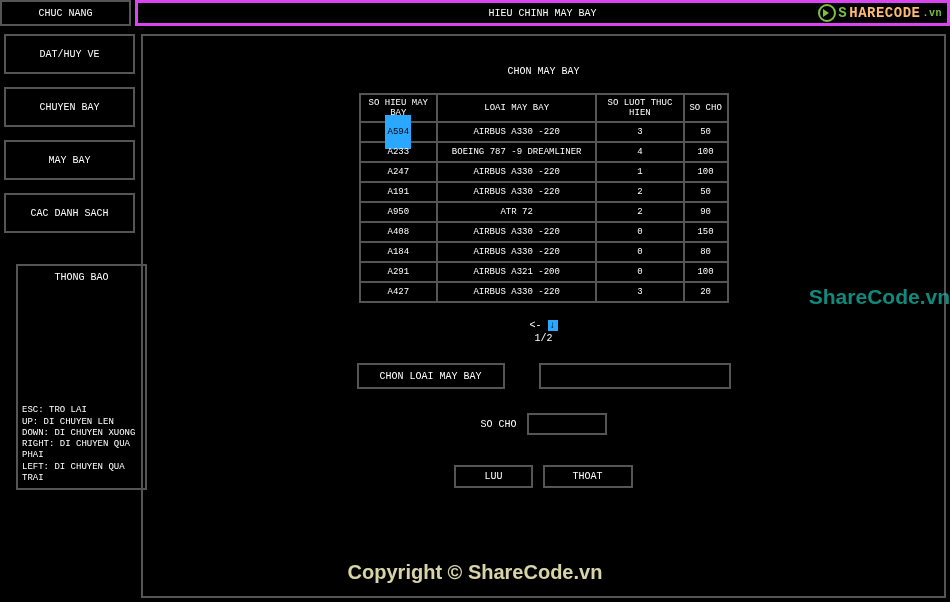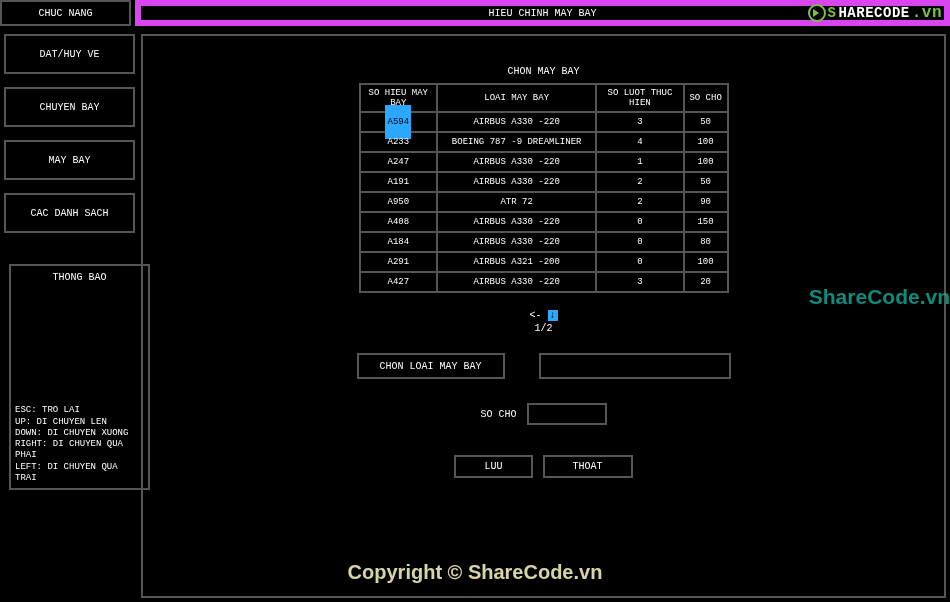--- a/index.html
+++ b/index.html
@@ -12,48 +12,48 @@
     height: 602px;
     overflow: hidden;
     position: relative;
   }
   .top-row { top: 4px; left: 4px; right: 4px; height: 26px; display: flex; gap: 4px; }
   .top-left {
     width: 131px; height: 26px; border: 2px solid #555;
     display: flex; align-items: center; justify-content: center;
   }
   .top-right {
-    flex: 1; height: 26px; border: 6px solid #d946ef;
+    flex: 1; height: 26px; border: 3px solid #d946ef;
     display: flex; align-items: center; justify-content: center;
   }
   .sidebar {
     position: absolute; top: 34px; left: 4px; width: 131px;
   }
   .side-btn {
     border: 2px solid #555; height: 40px;
     display: flex; align-items: center; justify-content: center;
     margin-bottom: 15px;
   }
   .side-btn + .side-btn { margin-top: -2px; }
   .thongbao {
-    position: absolute; top: 264px; left: 9px; width: 141px; height: 226px;
+    position: absolute; top: 264px; left: 16px; width: 131px; height: 226px;
     border: 2px solid #555;
   }
   .thongbao-title { text-align: center; margin-top: 6px; }
   .thongbao-help {
     position: absolute; bottom: 4px; left: 4px; right: 4px;
     line-height: 1.25; font-size: 9px;
   }
   .main {
     position: absolute; top: 34px; left: 141px; right: 4px; bottom: 4px;
     border: 2px solid #555;
   }
   .main-title { text-align: center; margin-top: 30px; font-size: 10px; }
   .table {
-    margin: 6px auto 0 auto;
+    margin: 16px auto 0 auto;
     border-collapse: collapse;
     width: 370px;
   }
   .table th, .table td {
     border: 2px solid #555;
     padding: 3px 4px;
     text-align: center;
     font-size: 9px;
     font-weight: normal;
     height: 20px;
@@ -100,22 +100,22 @@
   .wm-icon {
     width: 18px; height: 18px; border: 2px solid #7bc142; border-radius: 50%;
     position: relative; display: inline-block;
   }
   .wm-icon::after {
     content: ""; position: absolute; top: 3px; left: 3px;
     width: 0; height: 0; border-left: 6px solid #7bc142;
     border-top: 4px solid transparent; border-bottom: 4px solid transparent;
   }
   .wm-s { color: #7bc142; }
-  .wm-rest { color: #ffffff; }
-  .wm-vn { color: #7bc142; font-size: 16px; }
+  .wm-rest { color: #fdba74; }
+  .wm-vn { color: #7bc142; font-size: 10px; }
   .watermark-center {
     position: absolute; top: 285px; left: 0; right: 0;
     text-align: right; color: #14b8a6; font-family: Arial, sans-serif;
     font-size: 21px; font-weight: bold; z-index: 40; pointer-events: none;
     opacity: 0.75;
   }
   .watermark-bottom {
     position: absolute; bottom: 18px; left: 0; right: 0;
     text-align: center; color: #fef9c3; font-family: Arial, sans-serif;
     font-size: 20px; font-weight: bold; z-index: 40; pointer-events: none;

